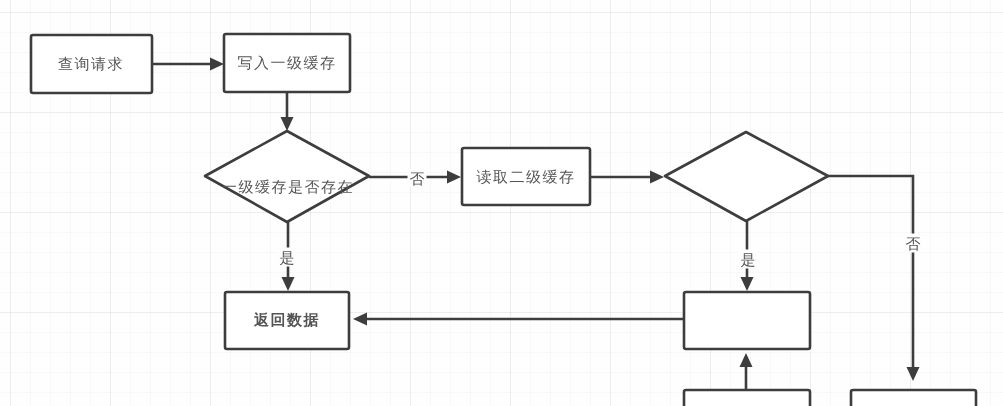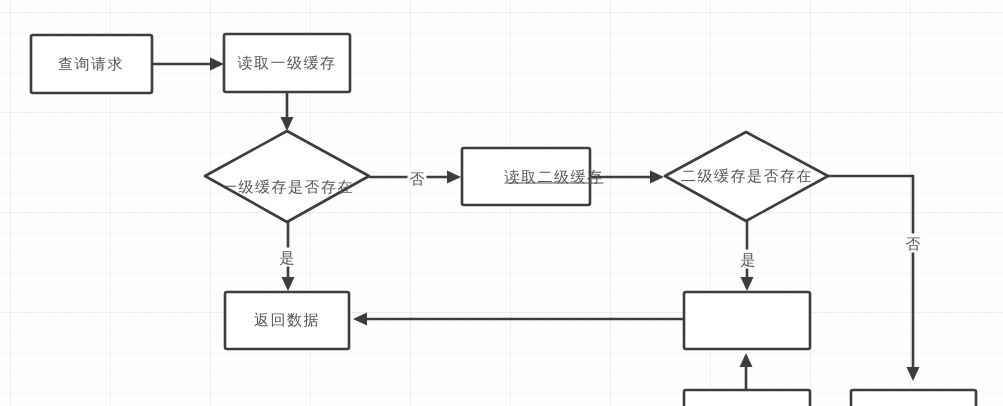--- a/index.html
+++ b/index.html
@@ -105,24 +105,23 @@
     <polygon class="shape" points="287,131 369,176 287,222 205,176"></polygon>
     <rect class="shape" x="462" y="148" width="128" height="57" rx="2"></rect>
     <polygon class="shape" points="746,132 828,176 746,221 665,176"></polygon>
     <rect class="shape" x="225" y="292" width="124" height="57" rx="2"></rect>
     <rect class="shape" x="684" y="292" width="126" height="57" rx="2"></rect>
     <rect class="shape" x="684" y="390" width="126" height="40" rx="2"></rect>
     <rect class="shape" x="851" y="390" width="125" height="40" rx="2"></rect>
   </svg>
 
   <div class="node-label" style="left:91px;  top:64px;">查询请求</div>
-  <div class="node-label" style="left:287px; top:63px;">读取一级缓存</div>
+  <div class="node-label" style="left:287px; top:63px;">写入一级缓存</div>
   <div class="node-label" style="left:288px; top:187px;">一级缓存是否存在</div>
-  <div class="node-label" style="left:554px; top:177px;text-decoration:underline;">读取二级缓存</div>
-  <div class="node-label" style="left:747px; top:176px;">二级缓存是否存在</div>
-  <div class="node-label" style="left:287px; top:320px;">返回数据</div>
+  <div class="node-label" style="left:526px; top:177px;">读取二级缓存</div>
+  <div class="node-label" style="left:287px; top:320px;font-weight:bold;">返回数据</div>
 
   <div class="edge-label" style="left:417px; top:178px;">否</div>
   <div class="edge-label" style="left:287px; top:257px;">是</div>
   <div class="edge-label" style="left:748px; top:259px;">是</div>
   <div class="edge-label" style="left:913px; top:243px;">否</div>
 
 </div>
 
 </body></html>

